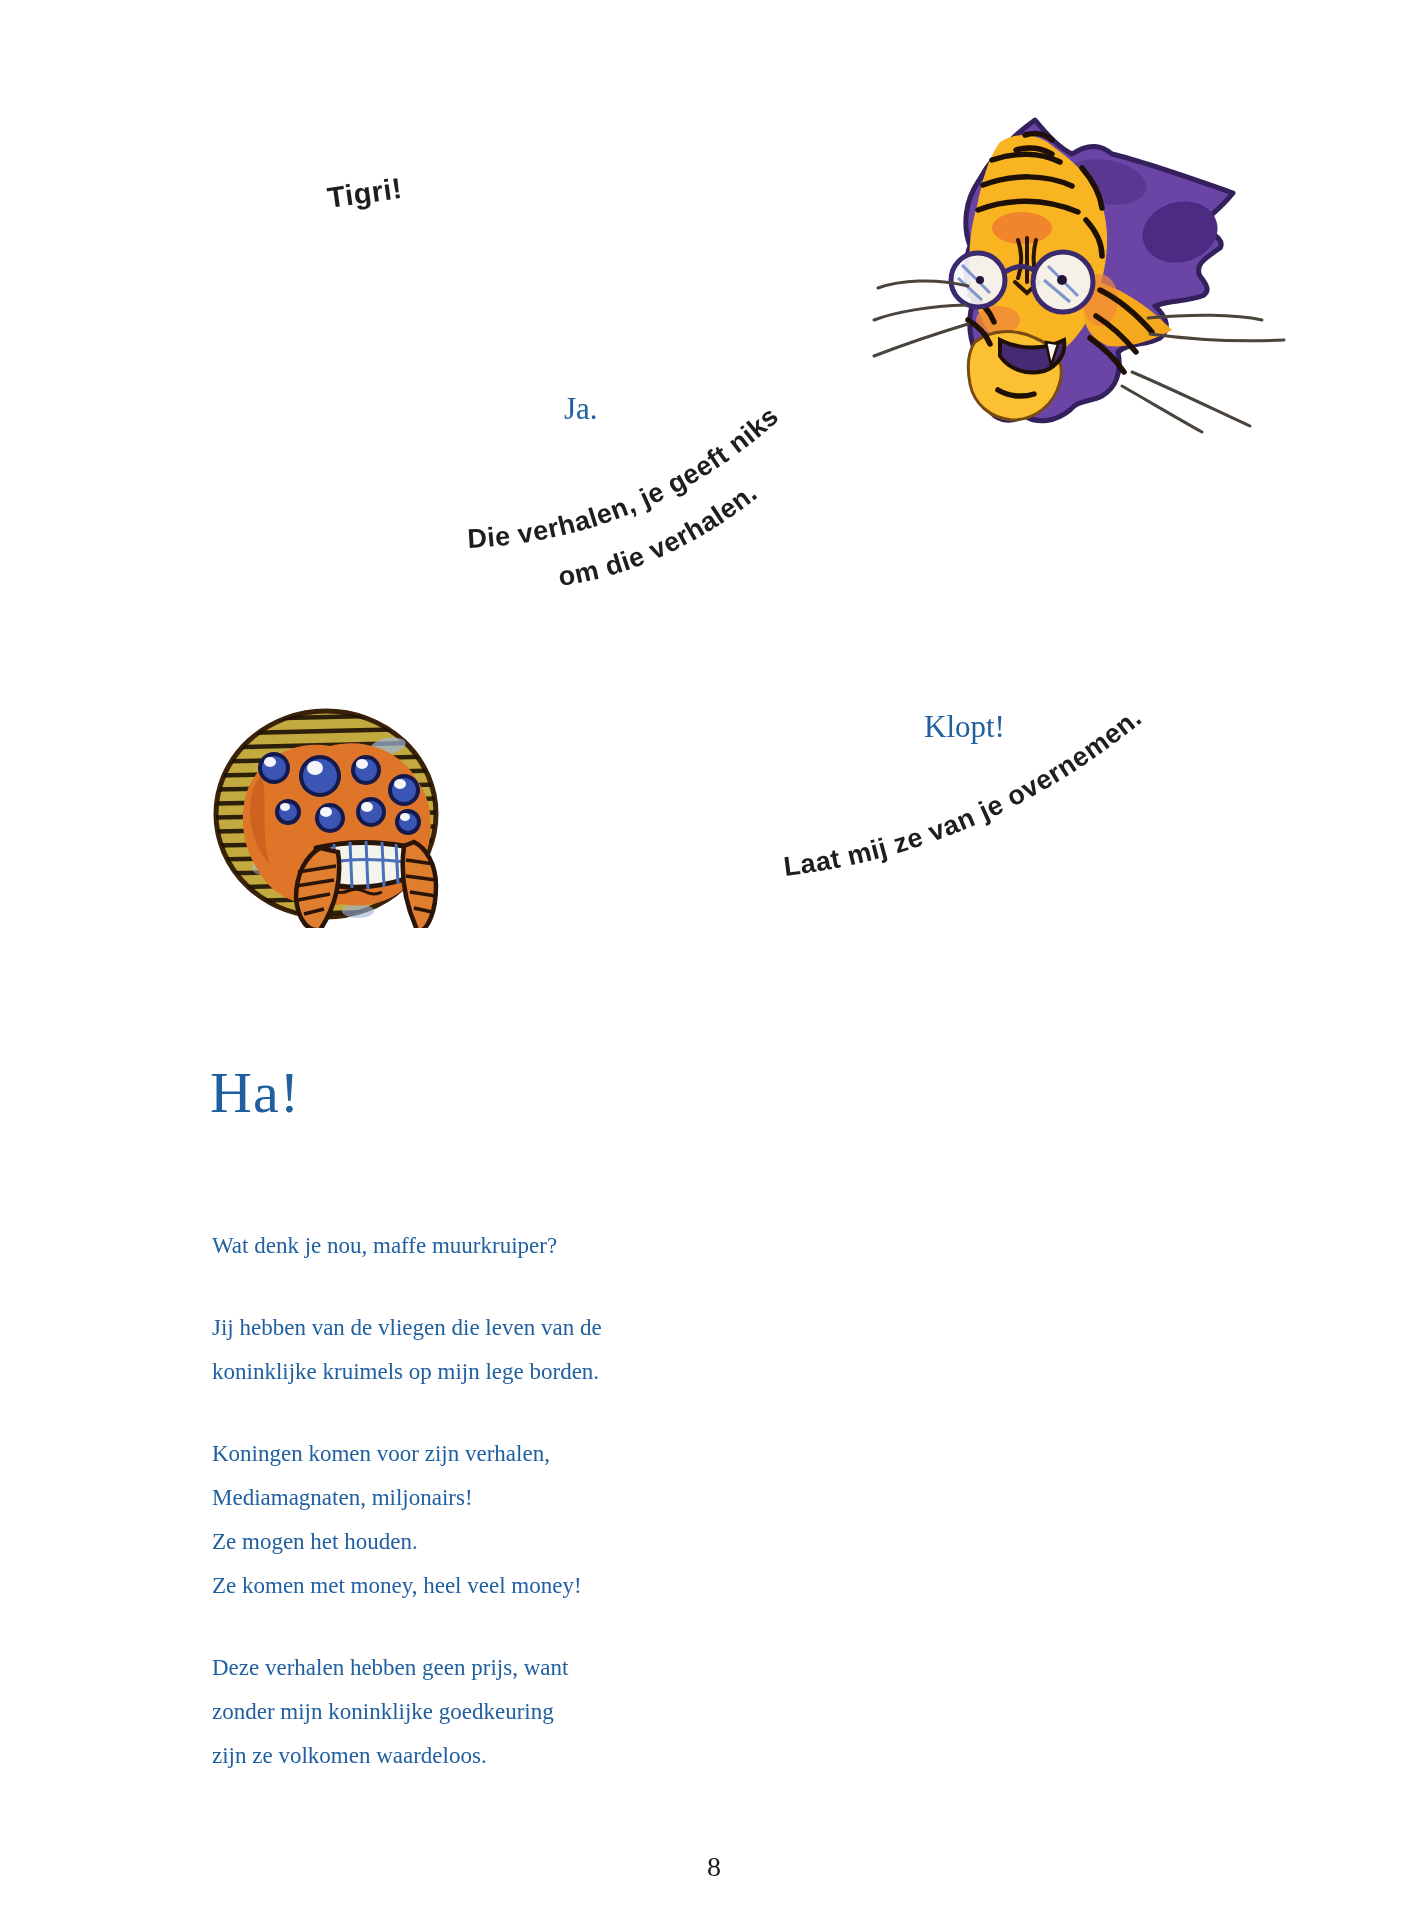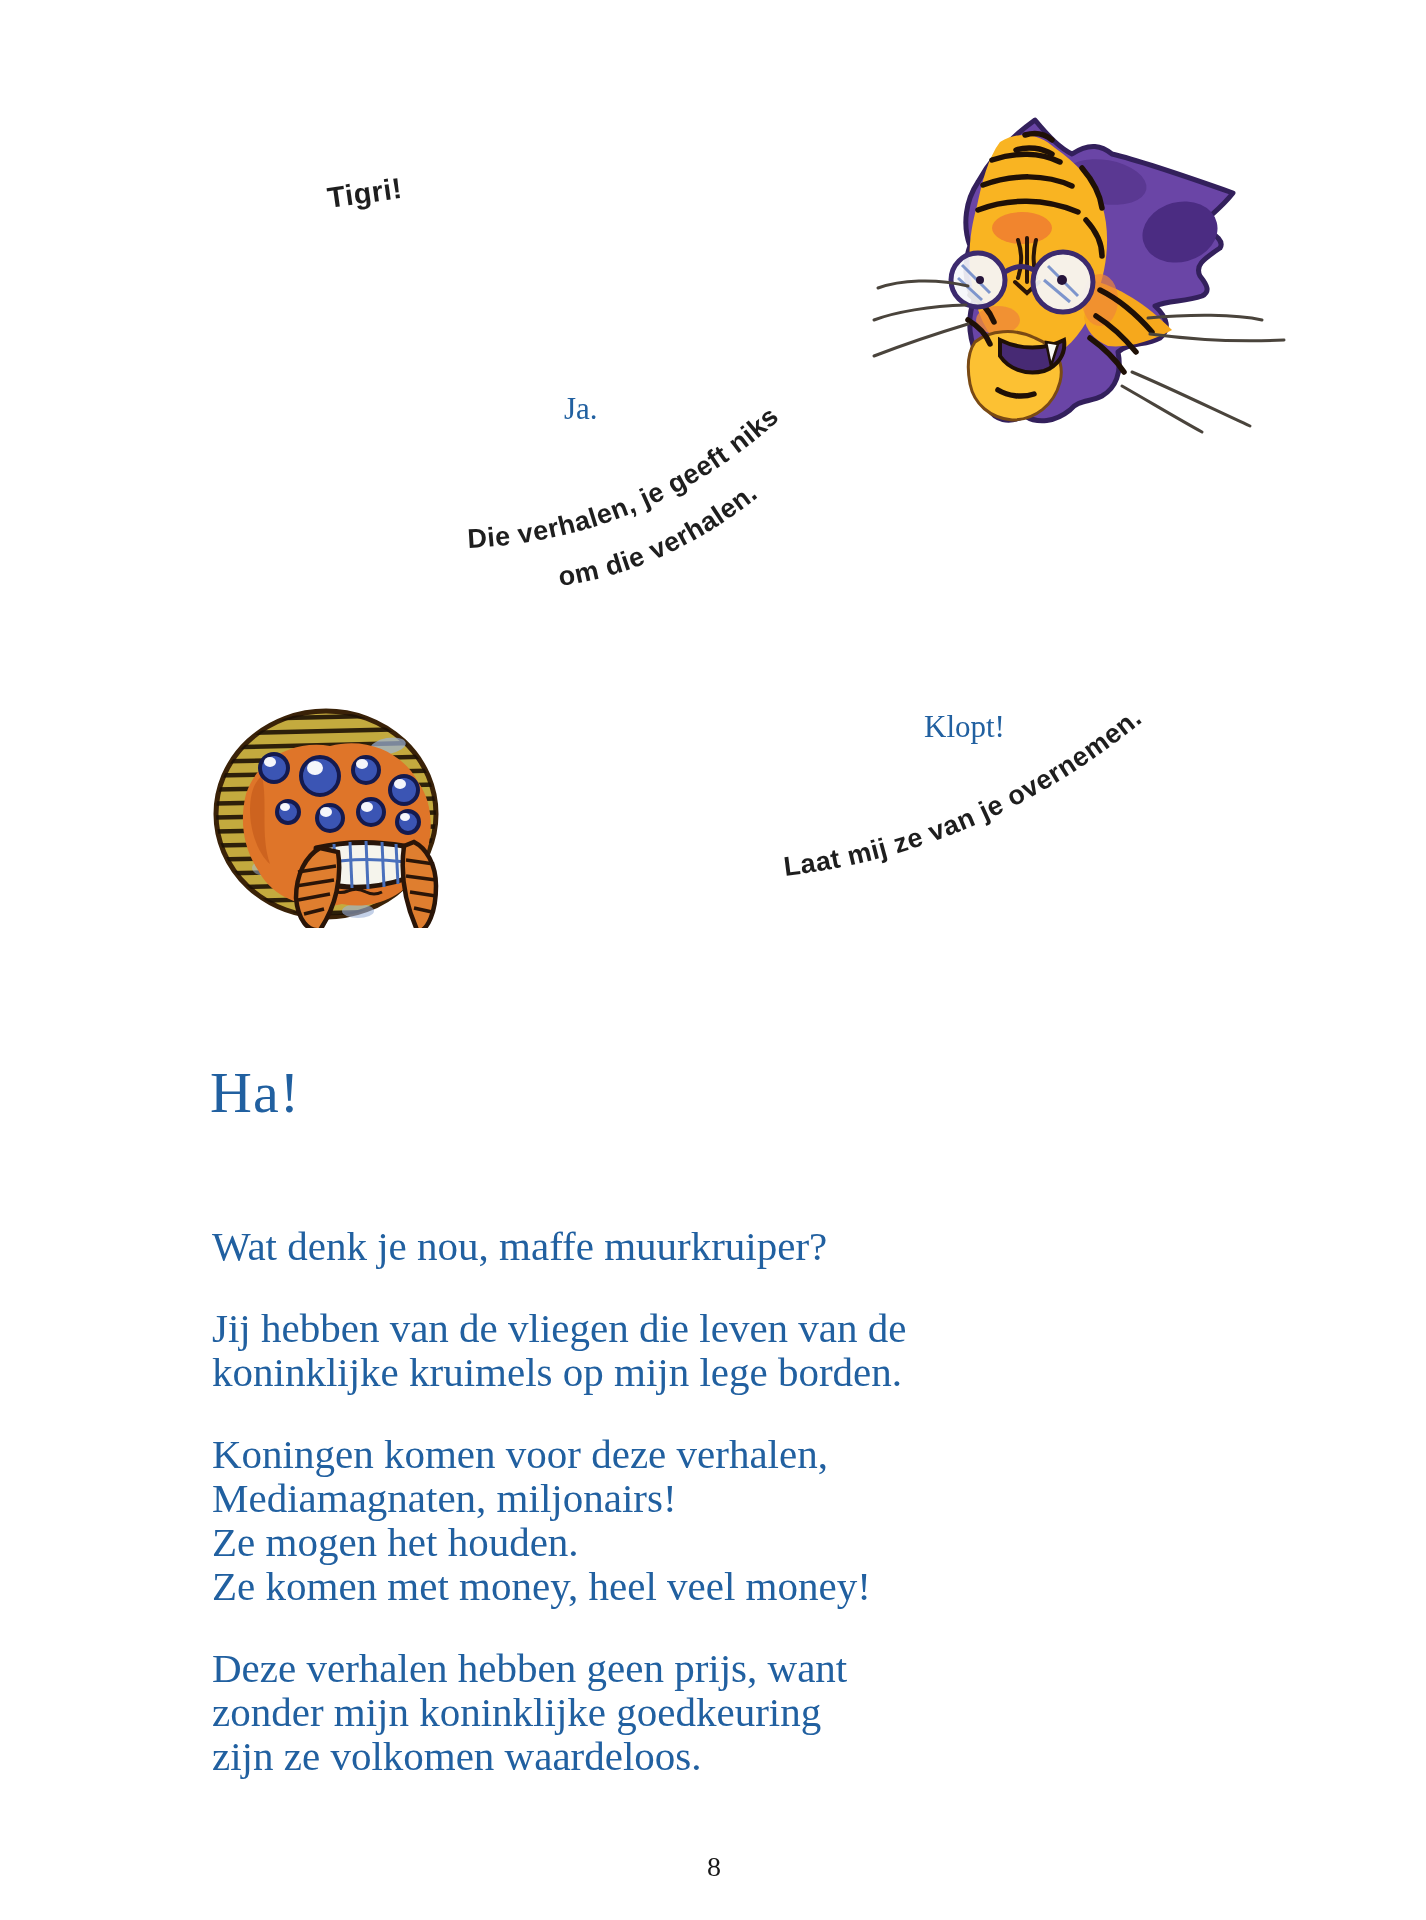--- a/index.html
+++ b/index.html
@@ -34,21 +34,21 @@
   .ha{
     left:210px;top:1064px;
     color:#2160a0;
     font-size:58px;
     line-height:1;
     letter-spacing:1px;
   }
   .poem{
     left:212px;top:1224px;
     color:#2160a0;
-    font-size:41px;
+    font-size:23px;
     line-height:44px;
   }
   .stanza{margin:0 0 38px 0;}
   .curved-overlay{
     position:absolute;left:0;top:0;width:1426px;height:1920px;
     pointer-events:none;
   }
   .curved-overlay text{
     font-family:"Liberation Sans", sans-serif;
     font-weight:bold;
@@ -257,21 +257,21 @@
 
   <div class="abs poem">
     <div class="stanza">
       <div>Wat denk je nou, maffe muurkruiper?</div>
     </div>
     <div class="stanza">
       <div>Jij hebben van de vliegen die leven van de</div>
       <div>koninklijke kruimels op mijn lege borden.</div>
     </div>
     <div class="stanza">
-      <div>Koningen komen voor deze verhalen,</div>
+      <div>Koningen komen voor zijn verhalen,</div>
       <div>Mediamagnaten, miljonairs!</div>
       <div>Ze mogen het houden.</div>
       <div>Ze komen met money, heel veel money!</div>
     </div>
     <div class="stanza">
       <div>Deze verhalen hebben geen prijs, want</div>
       <div>zonder mijn koninklijke goedkeuring</div>
       <div>zijn ze volkomen waardeloos.</div>
     </div>
   </div>

